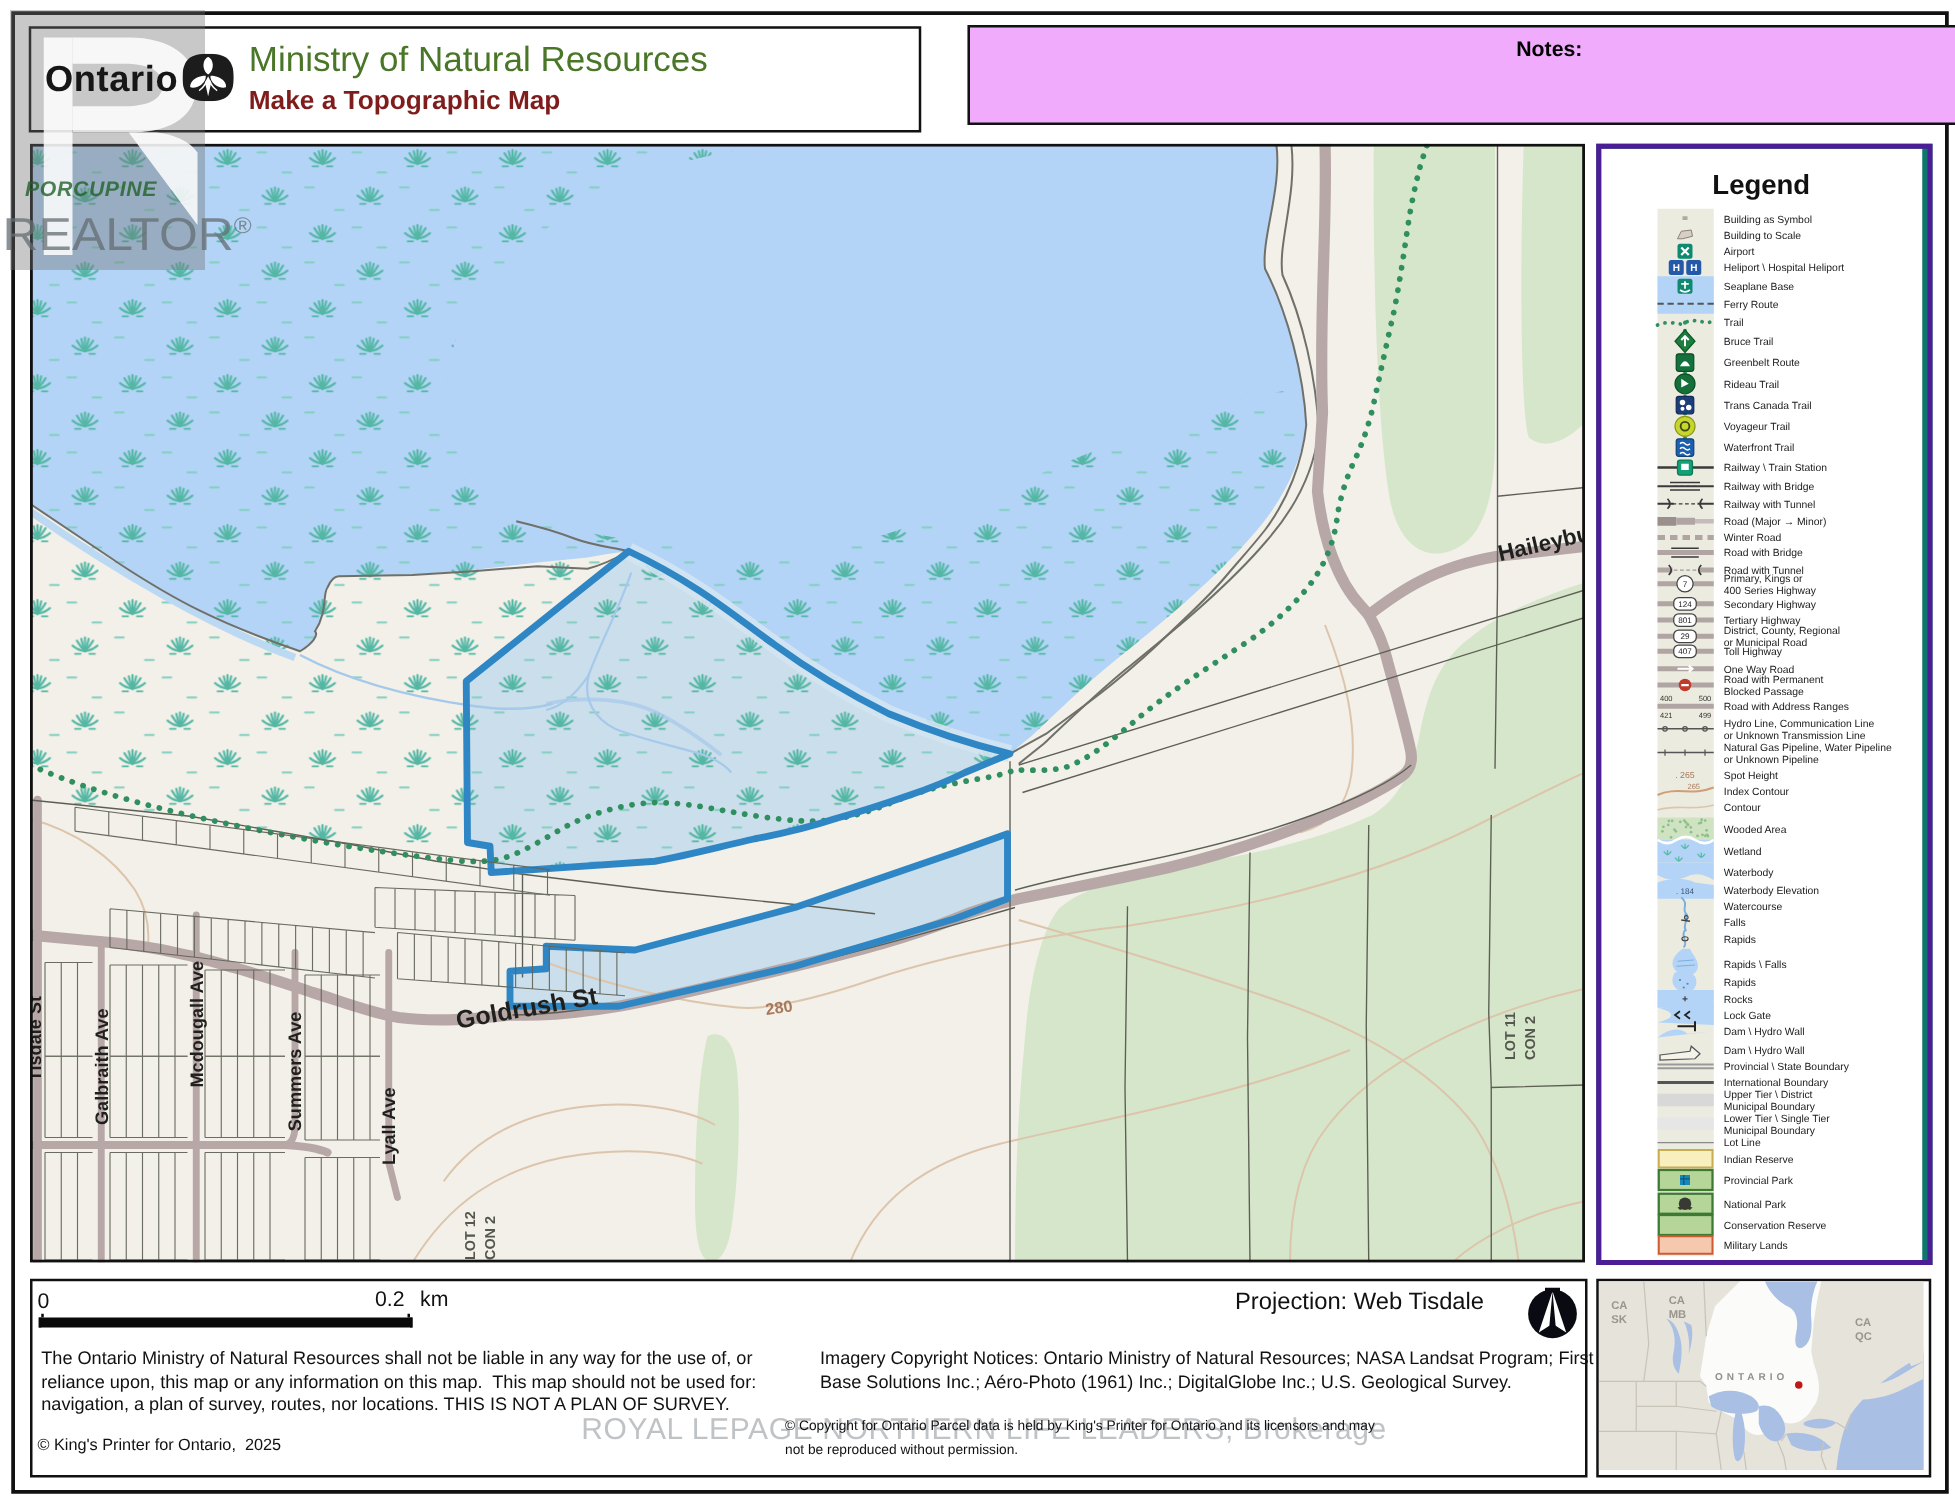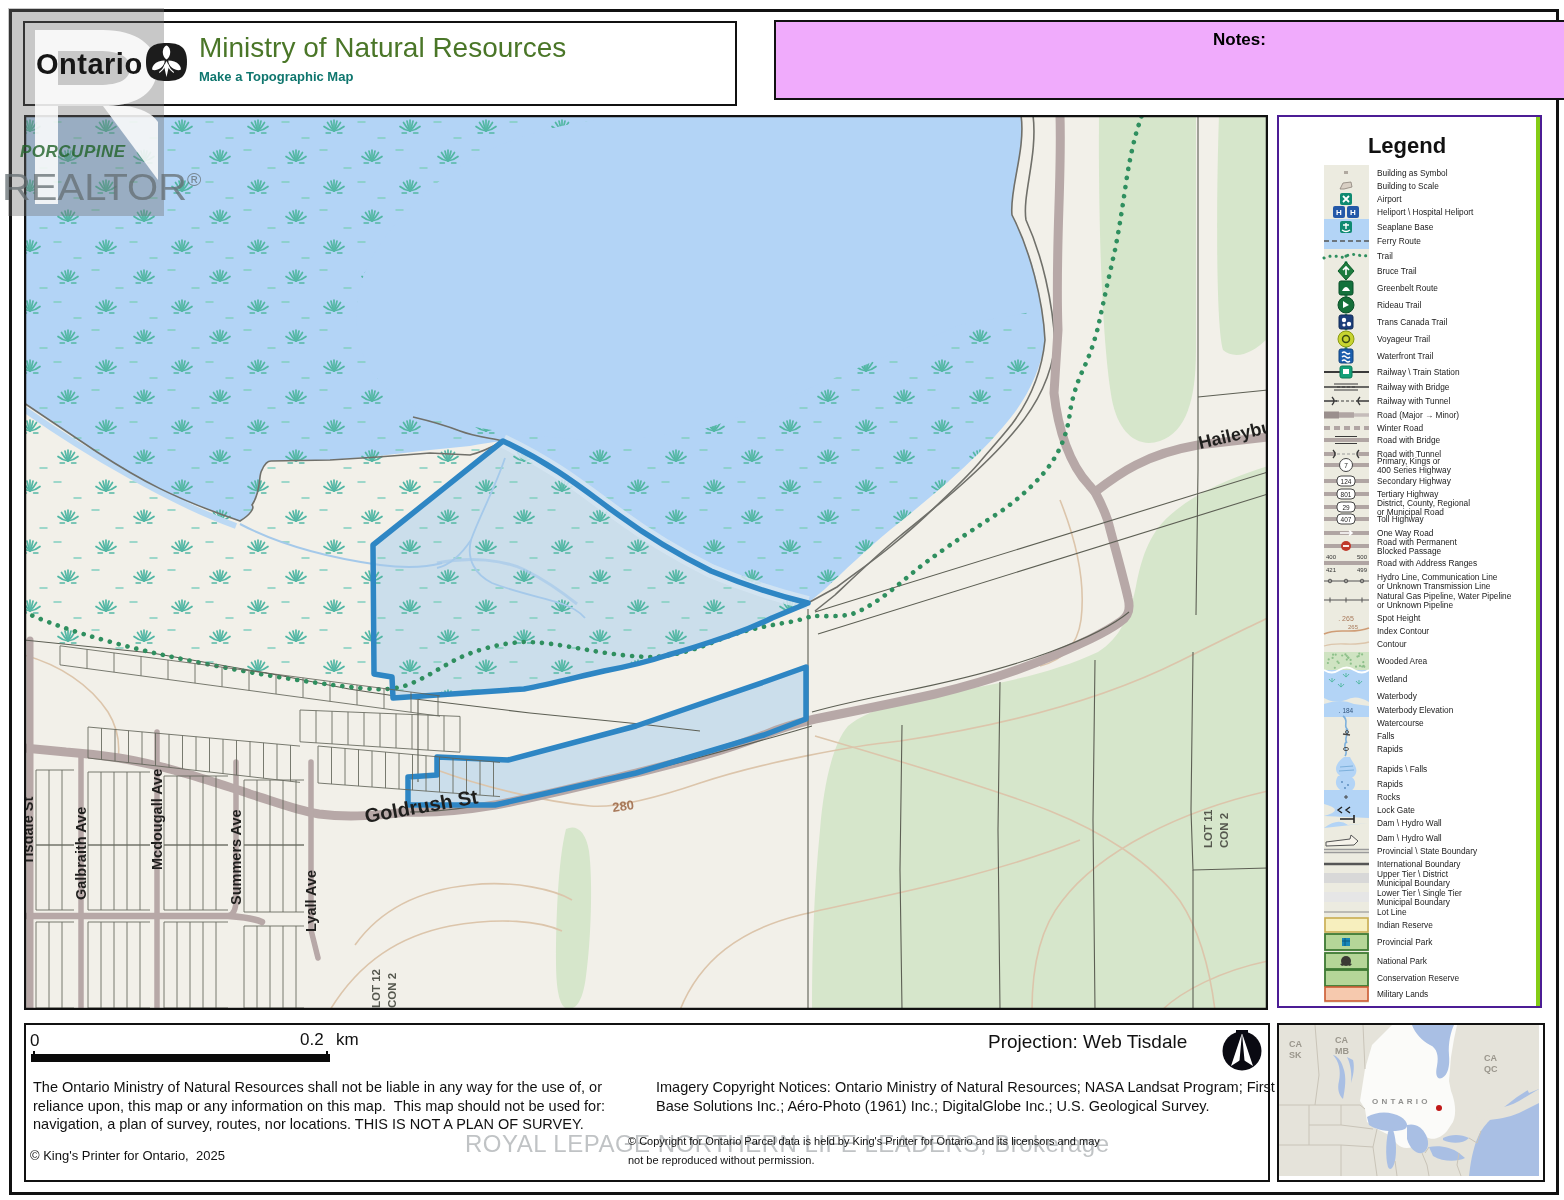--- a/index.html
+++ b/index.html
@@ -5,23 +5,23 @@
   html,body{margin:0;padding:0;}
   body{width:1564px;height:1200px;position:relative;background:#fff;
        font-family:"Liberation Sans", sans-serif;overflow:hidden;}
   .abs{position:absolute;}
   .outer{left:9px;top:9px;width:1544px;height:1180px;border:3px solid #111;}
   .hdr{left:23px;top:21px;width:710px;height:81px;border:2px solid #111;background:#fff;}
   .notes{left:774px;top:20px;width:795px;height:76px;border:2px solid #111;background:#f0abfc;}
   .notes b{display:block;font-size:17px;margin-top:8px;margin-left:437px;}
   .ont{z-index:11;left:36px;top:48px;font-size:29px;font-weight:bold;color:#161616;letter-spacing:0.5px;}
   .mtitle{left:199px;top:32px;font-size:28px;font-weight:normal;color:#4a7628;}
-  .msub{left:199px;top:69px;font-size:13px;font-weight:bold;color:#0f766e;}
+  .msub{left:199px;top:69px;font-size:21px;font-weight:bold;color:#7f1d1d;}
   .mapbox{left:24px;top:115px;width:1244px;height:895px;}
-  .legend{left:1277px;top:115px;width:261px;height:889px;border:2px solid #4c1d95;background:#84cc16;}
+  .legend{left:1277px;top:115px;width:261px;height:889px;border:4px solid #4c1d95;background:#0f766e;}
   .b1{left:24px;top:1023px;width:1242px;height:155px;border:2px solid #111;background:#fff;}
   .b2{left:1277px;top:1023px;width:264px;height:155px;border:2px solid #111;background:#fff;}
   .sc0{left:30px;top:1031px;font-size:17px;color:#111;}
   .sc3{left:300px;top:1030px;font-size:17px;color:#111;}
   .sckm{left:336px;top:1030px;font-size:17px;color:#111;}
   .scbar{left:31px;top:1054px;width:295px;height:8px;background:#0a0a0a;border-left:2px solid #0a0a0a;border-right:2px solid #0a0a0a;}
   .scbar:before{content:"";position:absolute;left:0;top:-3px;width:2px;height:3px;background:#0a0a0a;}
   .scbar:after{content:"";position:absolute;right:0;top:-3px;width:2px;height:3px;background:#0a0a0a;}
   .disc{z-index:4;left:33px;top:1078px;white-space:nowrap;font-size:14.5px;line-height:18.5px;color:#111;}
   .kings{z-index:4;left:30px;top:1148px;font-size:13px;color:#111;}

